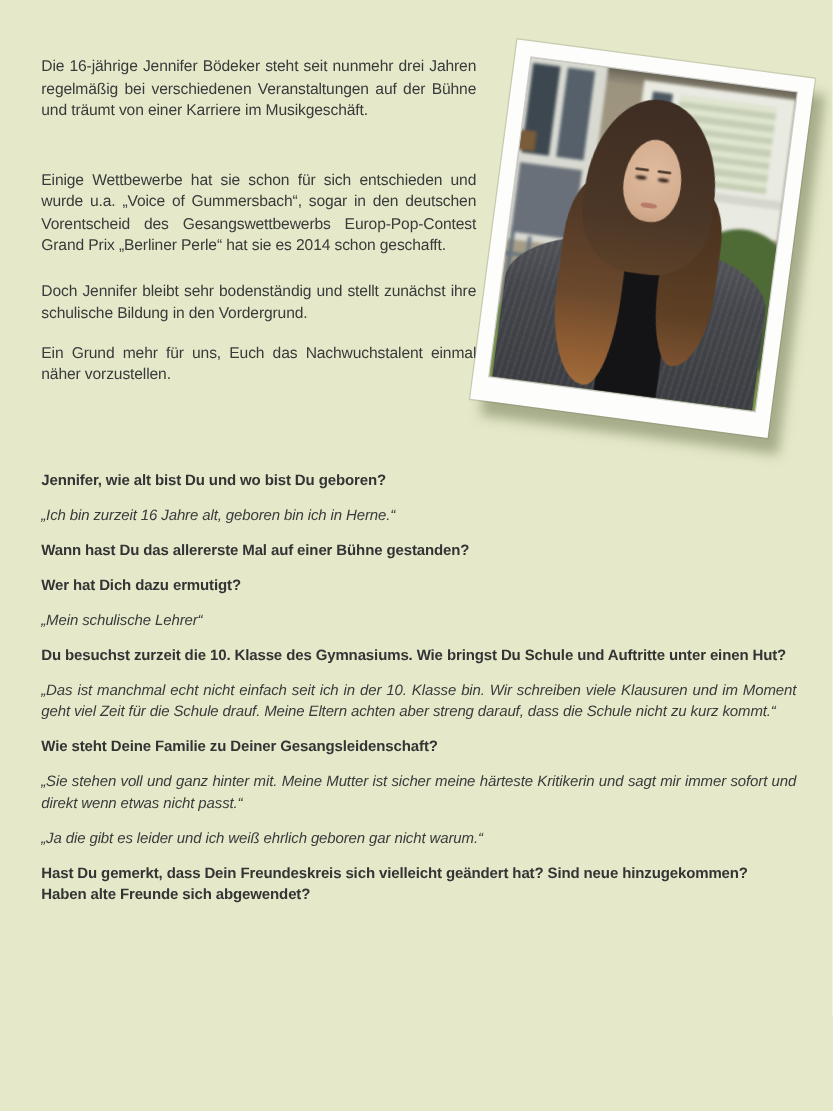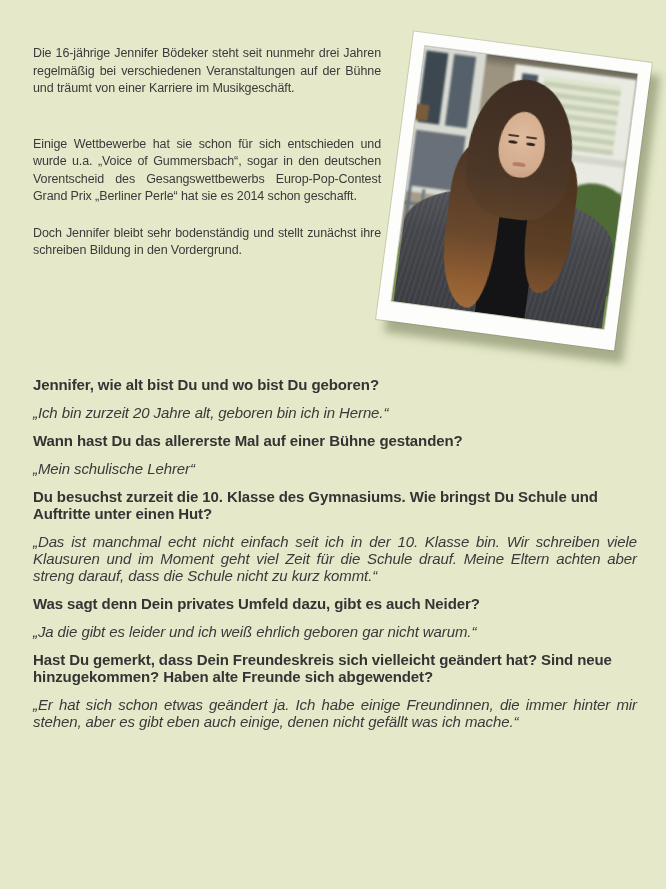--- a/index.html
+++ b/index.html
@@ -19,21 +19,21 @@
     margin:0 0 14px 0;
     font-size:12.5px;line-height:17.5px;
     text-align:justify;
     letter-spacing:-0.1px;
   }
   .intro p.wide-gap{margin-bottom:19px;margin-top:38px;}
   
   .interview{
     position:absolute;left:33px;top:376px;width:604px;
   }
-  .interview p{margin:0 0 11px 0;font-size:15px;line-height:17px;letter-spacing:-0.1px;}
+  .interview p{margin:0 0 11px 0;font-size:12px;line-height:17px;letter-spacing:-0.1px;}
   .interview .q{font-weight:700;color:#343434;text-align:left;}
   .interview .a{font-style:italic;text-align:justify;}
   
   .polaroid{
     position:absolute;left:394px;top:46px;width:240px;height:290px;
     background:#fdfdfb;
     padding:13px 13px 20px 13px;box-sizing:border-box;
     transform:rotate(7.5deg);
     box-shadow:10px 12px 9px rgba(105,112,75,0.5), 0 0 0 1px rgba(120,120,105,0.25);
   }
@@ -88,21 +88,22 @@
   .lips{left:102px;top:103px;width:13px;height:4px;background:#b77c68;border-radius:40%;z-index:7;filter:blur(0.5px);}
 </style>
 </head>
 <body>
 
 <div class="page">
 
   <div class="intro">
     <p>Die 16-jährige Jennifer Bödeker steht seit nunmehr drei Jahren regelmäßig bei verschiedenen Veranstaltungen auf der Bühne und träumt von einer Karriere im Musikgeschäft.</p>
     <p class="wide-gap">Einige Wettbewerbe hat sie schon für sich entschieden und wurde u.a. „Voice of Gummersbach“, sogar in den deutschen Vorentscheid des Gesangswettbewerbs Europ-Pop-Contest Grand Prix „Berliner Perle“ hat sie es 2014 schon geschafft.</p>
-    <p>Doch Jennifer bleibt sehr bodenständig und stellt zunächst ihre schreiben Bildung in den Vordergrund.</p>
+    <p>Doch Jennifer bleibt sehr bodenständig und stellt zunächst ihre schulische Bildung in den Vordergrund.</p>
+    <p>Ein Grund mehr für uns, Euch das Nachwuchstalent einmal näher vorzustellen.</p>
   </div>
 
   <div class="polaroid">
     <div class="scene">
       <div class="scene-bg">
         <div class="top-shadow"></div>
         <div class="door">
           <div class="door-pane1" style="position:absolute"></div>
           <div class="door-pane2" style="position:absolute"></div>
           <div class="door-pane3" style="position:absolute"></div>
@@ -134,35 +135,38 @@
         <div class="eye-l"></div>
         <div class="eye-r"></div>
         <div class="lips"></div>
       </div>
     </div>
   </div>
 
   <div class="interview">
     <div>
       <p class="q">Jennifer, wie alt bist Du und wo bist Du geboren?</p>
-      <p class="a">„Ich bin zurzeit 20 Jahre alt, geboren bin ich in Herne.“</p>
+      <p class="a">„Ich bin zurzeit 16 Jahre alt, geboren bin ich in Herne.“</p>
     </div>
     <div>
       <p class="q">Wann hast Du das allererste Mal auf einer Bühne gestanden?</p>
     </div>
     <div>
+      <p class="q">Wer hat Dich dazu ermutigt?</p>
       <p class="a">„Mein schulische Lehrer“</p>
     </div>
     <div>
       <p class="q">Du besuchst zurzeit die 10. Klasse des Gymnasiums. Wie bringst Du Schule und Auftritte unter einen Hut?</p>
       <p class="a">„Das ist manchmal echt nicht einfach seit ich in der 10. Klasse bin. Wir schreiben viele Klausuren und im Moment geht viel Zeit für die Schule drauf. Meine Eltern achten aber streng darauf, dass die Schule nicht zu kurz kommt.“</p>
     </div>
     <div>
-      <p class="q">Was sagt denn Dein privates Umfeld dazu, gibt es auch Neider?</p>
+      <p class="q">Wie steht Deine Familie zu Deiner Gesangsleidenschaft?</p>
+      <p class="a">„Sie stehen voll und ganz hinter mit. Meine Mutter ist sicher meine härteste Kritikerin und sagt mir immer sofort und direkt wenn etwas nicht passt.“</p>
+    </div>
+    <div>
       <p class="a">„Ja die gibt es leider und ich weiß ehrlich geboren gar nicht warum.“</p>
     </div>
     <div>
       <p class="q">Hast Du gemerkt, dass Dein Freundeskreis sich vielleicht geändert hat? Sind neue hinzugekommen? Haben alte Freunde sich abgewendet?</p>
-      <p class="a">„Er hat sich schon etwas geändert ja. Ich habe einige Freundinnen, die immer hinter mir stehen, aber es gibt eben auch einige, denen nicht gefällt was ich mache.“</p>
     </div>
   </div>
 
 </div>
 
 </body></html>

